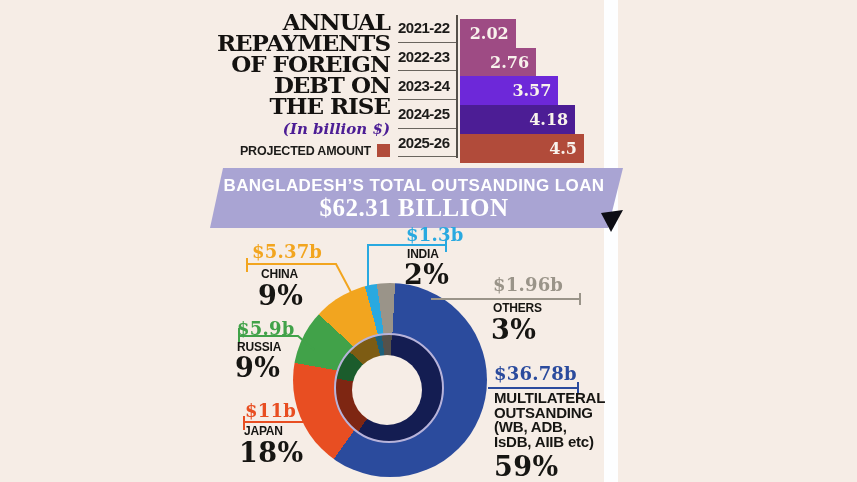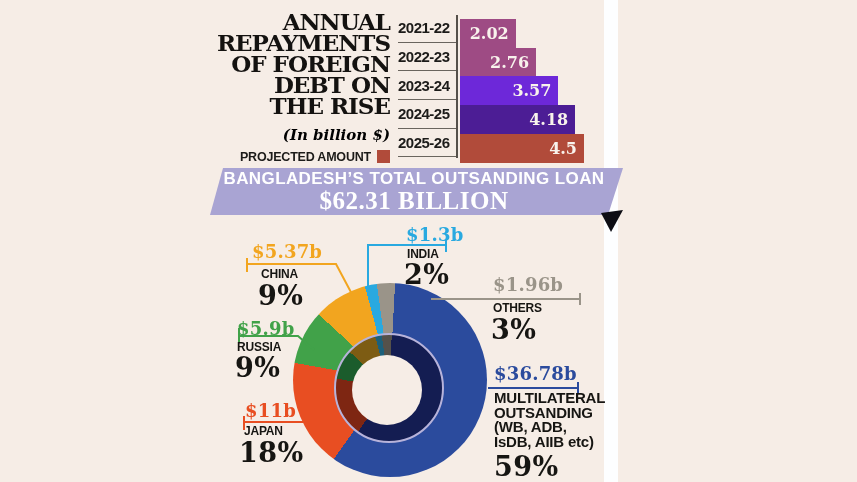--- a/index.html
+++ b/index.html
@@ -5,36 +5,36 @@
   html,body{margin:0;padding:0;}
   .stage{position:relative;width:857px;height:482px;overflow:hidden;
          font-family:"Liberation Sans",sans-serif;color:#1c1b19;}
   
   .divider{position:absolute;left:604px;top:0;width:14px;height:482px;}
   
   .title-block{position:absolute;left:140px;top:12px;width:250px;text-align:right;}
   .title-line{font-family:"DejaVu Serif",serif;font-weight:800;font-size:23px;
               line-height:20.9px;letter-spacing:-1px;color:#141210;}
   .unit-note{font-family:"DejaVu Serif",serif;font-style:italic;font-weight:700;
-             font-size:15px;margin-top:9px;color:#000000;}
+             font-size:15px;margin-top:3px;color:#4c1d95;}
   .legend-row{display:flex;justify-content:flex-end;align-items:center;gap:6px;margin-top:6px;}
   .legend-label{font-size:12.5px;font-weight:700;letter-spacing:-0.2px;}
   .legend-swatch{width:13px;height:13px;display:inline-block;}
   .bar-chart{position:absolute;left:398px;top:14px;width:200px;}
   .bar-row{display:flex;align-items:center;height:28.7px;position:relative;}
   .year-cell{width:58px;height:100%;display:flex;align-items:center;
              border-bottom:1.5px solid #6a655e;box-sizing:border-box;}
   .year-label{font-size:15px;font-weight:700;letter-spacing:-0.5px;}
   .bar-axis{position:absolute;left:58px;top:1px;width:2px;height:143px;background:#55504a;}
   .bar-track{margin-left:4px;height:19px;position:relative;}
   .bar-fill{height:29px;display:flex;align-items:center;justify-content:flex-end;
             padding-right:7px;box-sizing:border-box;}
   .bar-value{font-family:"DejaVu Serif",serif;font-weight:800;font-size:16px;color:#f8f2ec;}
   
-  .banner{position:absolute;left:205px;top:168px;width:418px;height:47px;
+  .banner{position:absolute;left:205px;top:168px;width:418px;height:60px;
           clip-path:polygon(18px 0%,100% 0%,calc(100% - 15px) 100%,5px 100%);
           display:flex;flex-direction:column;align-items:center;justify-content:center;}
   .banner-line1{color:#fff;font-weight:700;font-size:17px;letter-spacing:0.4px;line-height:18px;}
   .banner-line2{color:#fff;font-family:Liberation Serif, serif;font-weight:800;
                 font-size:25px;line-height:25px;letter-spacing:0.5px;}
   
   .donut-outer{position:absolute;left:293px;top:283px;width:194px;height:194px;border-radius:50%;}
   .donut-inner{position:absolute;left:334px;top:333px;width:106px;height:106px;border-radius:50%;
                border:2px solid #b7b3da;}
   .donut-hole{position:absolute;left:352px;top:355px;width:70px;height:70px;border-radius:50%;}

